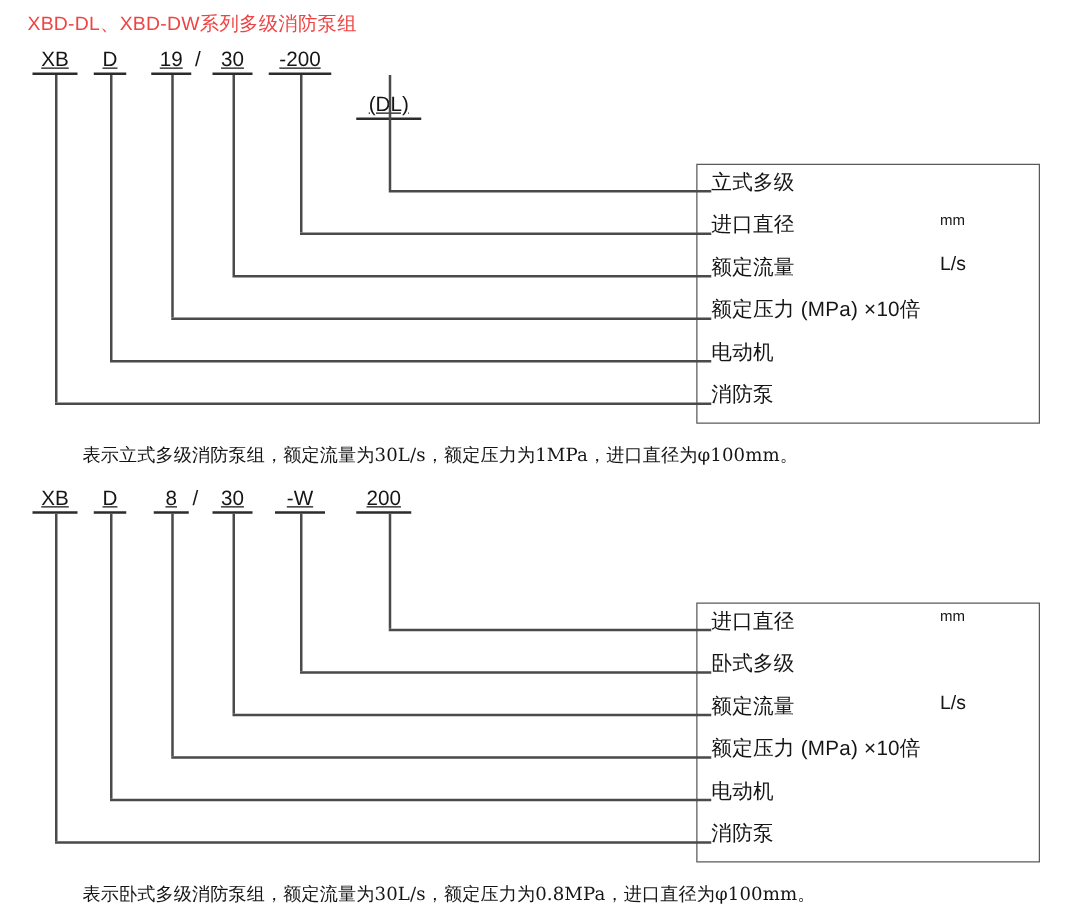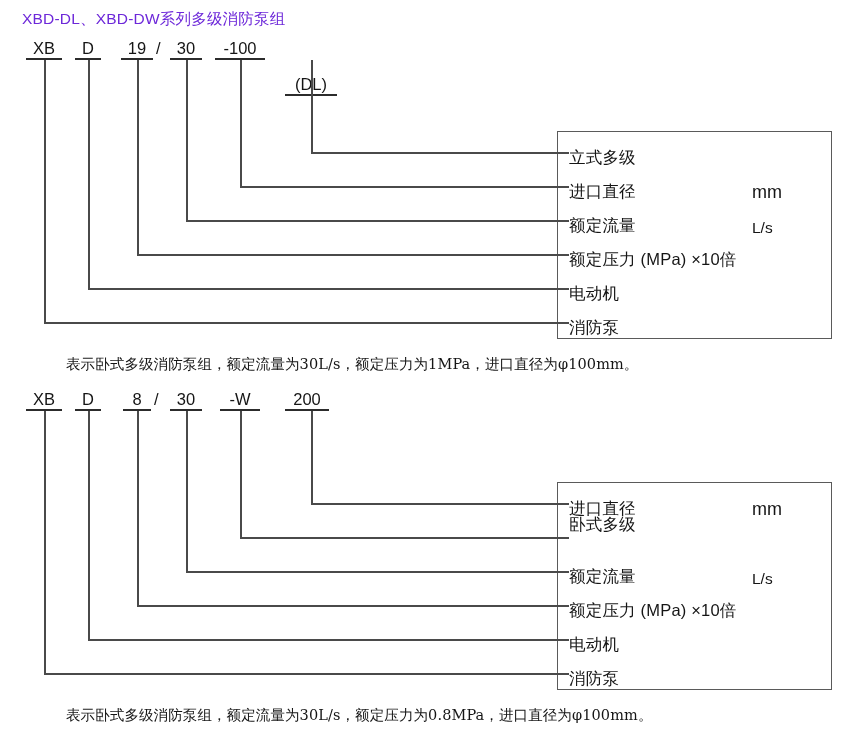--- a/index.html
+++ b/index.html
@@ -6,61 +6,61 @@
   body{
     width:860px;height:739px;position:relative;overflow:hidden;
     font-family:"Liberation Sans","DejaVu Sans",sans-serif;
     color:#1a1a1a;
   }
   .abs{position:absolute;}
 
   
   .doc-title{
     left:22px;top:9px;font-size:15.5px;letter-spacing:.2px;
-    white-space:nowrap;color:#6d28d9;
+    white-space:nowrap;color:#ef4444;
   }
   .caption{
     font-family:"DejaVu Serif","Liberation Serif",serif;
     font-size:14.5px;white-space:nowrap;color:#151515;letter-spacing:.1px;
   }
   #caption-1{left:66px;top:355px;}
   #caption-2{left:66px;top:706px;}
   .code-seg{
     position:absolute;top:0;text-align:center;
     font-size:16.5px;white-space:nowrap;color:#151515;
   }
-  .code-seg .glyph{display:block;line-height:20px;}
+  .code-seg .glyph{display:block;line-height:20px;text-decoration:underline;}
   .code-seg .rule{
     display:block;height:2px;background:#2c2c2c;width:100%;
   }
   .slash{
     position:absolute;top:0;font-size:16.5px;line-height:20px;color:#151515;
   }
 
   
   .vline{position:absolute;width:1.5px;background:#4a4a4a;}
   .hline{position:absolute;height:1.5px;background:#4a4a4a;}
 
   
   .legend-box{
     position:absolute;border:1.5px solid #5a5a5a;background:transparent;
     box-sizing:border-box;
   }
   .legend-row{
     position:absolute;left:0;width:100%;height:34px;
-    display:flex;align-items:flex-end;
+    display:flex;align-items:flex-start;
   }
   .legend-label{
     font-size:16.5px;white-space:nowrap;color:#151515;
     margin-left:12px;letter-spacing:.2px;
   }
   .legend-unit{
     position:absolute;font-size:15.5px;color:#151515;white-space:nowrap;
   }
-  .legend-unit.small{font-size:18px;}
+  .legend-unit.small{font-size:12px;}
 </style>
 </head>
 <body>
 
 <div class="abs doc-title">XBD-DL、XBD-DW系列多级消防泵组</div>
 
 <div id="diagram-1">
     <div class="code-seg" style="left: 26px; top: 38px; width: 36px;">
       <span class="glyph">XB</span>
       <span class="rule"></span>
@@ -71,21 +71,21 @@
     </div>
     <div class="code-seg" style="left: 121px; top: 38px; width: 32px;">
       <span class="glyph">19</span>
       <span class="rule"></span>
     </div>
     <div class="code-seg" style="left: 170px; top: 38px; width: 32px;">
       <span class="glyph">30</span>
       <span class="rule"></span>
     </div>
     <div class="code-seg" style="left: 215px; top: 38px; width: 50px;">
-      <span class="glyph">-100</span>
+      <span class="glyph">-200</span>
       <span class="rule"></span>
     </div>
     <div class="code-seg" style="left: 285px; top: 38px; width: 52px; margin-top: 36px;">
       <span class="glyph">(DL)</span>
       <span class="rule"></span>
     </div>
     <div class="slash" style="left: 156px; top: 38px;">/</div>
     <div class="legend-box" style="left: 557px; top: 131px; width: 275px; height: 208px;"></div>
     <div class="vline" style="left: 311px; top: 60px; height: 92px;"></div>
     <div class="hline" style="left: 311px; top: 152px; width: 258px;"></div>
@@ -148,21 +148,21 @@
     <div class="slash" style="left: 154px; top: 389px;">/</div>
     <div class="legend-box" style="left: 557px; top: 482px; width: 275px; height: 208px;"></div>
     <div class="vline" style="left: 311px; top: 411px; height: 92px;"></div>
     <div class="hline" style="left: 311px; top: 503px; width: 258px;"></div>
     <div class="legend-row" style="left: 557px; top: 486px; width: 275px; height: 34px;">
       <span class="legend-label">进口直径</span>
       <span class="legend-unit small" style="left: 195px;">mm</span>
     </div>
     <div class="vline" style="left: 240px; top: 411px; height: 126px;"></div>
     <div class="hline" style="left: 240px; top: 537px; width: 329px;"></div>
-    <div class="legend-row" style="left: 557px; top: 502px; width: 275px; height: 34px;">
+    <div class="legend-row" style="left: 557px; top: 520px; width: 275px; height: 34px;">
       <span class="legend-label">卧式多级</span>
     </div>
     <div class="vline" style="left: 186px; top: 411px; height: 160px;"></div>
     <div class="hline" style="left: 186px; top: 571px; width: 383px;"></div>
     <div class="legend-row" style="left: 557px; top: 554px; width: 275px; height: 34px;">
       <span class="legend-label">额定流量</span>
       <span class="legend-unit" style="left: 195px;">L/s</span>
     </div>
     <div class="vline" style="left: 137px; top: 411px; height: 194px;"></div>
     <div class="hline" style="left: 137px; top: 605px; width: 432px;"></div>
@@ -174,14 +174,14 @@
     <div class="legend-row" style="left: 557px; top: 622px; width: 275px; height: 34px;">
       <span class="legend-label">电动机</span>
     </div>
     <div class="vline" style="left: 44px; top: 411px; height: 262px;"></div>
     <div class="hline" style="left: 44px; top: 673px; width: 525px;"></div>
     <div class="legend-row" style="left: 557px; top: 656px; width: 275px; height: 34px;">
       <span class="legend-label">消防泵</span>
     </div>
   </div>
 
-<div class="abs caption" id="caption-1">表示卧式多级消防泵组，额定流量为30L/s，额定压力为1MPa，进口直径为φ100mm。</div>
+<div class="abs caption" id="caption-1">表示立式多级消防泵组，额定流量为30L/s，额定压力为1MPa，进口直径为φ100mm。</div>
 <div class="abs caption" id="caption-2">表示卧式多级消防泵组，额定流量为30L/s，额定压力为0.8MPa，进口直径为φ100mm。</div>
 
 </body></html>

